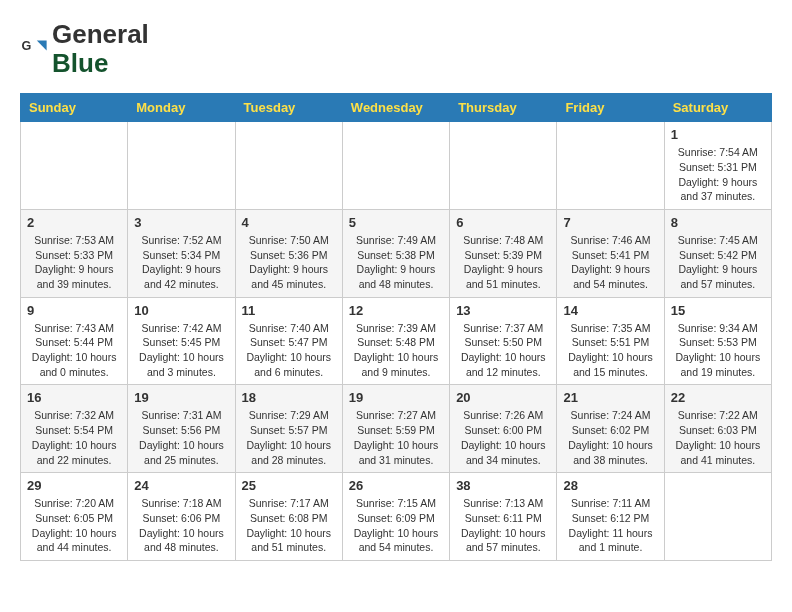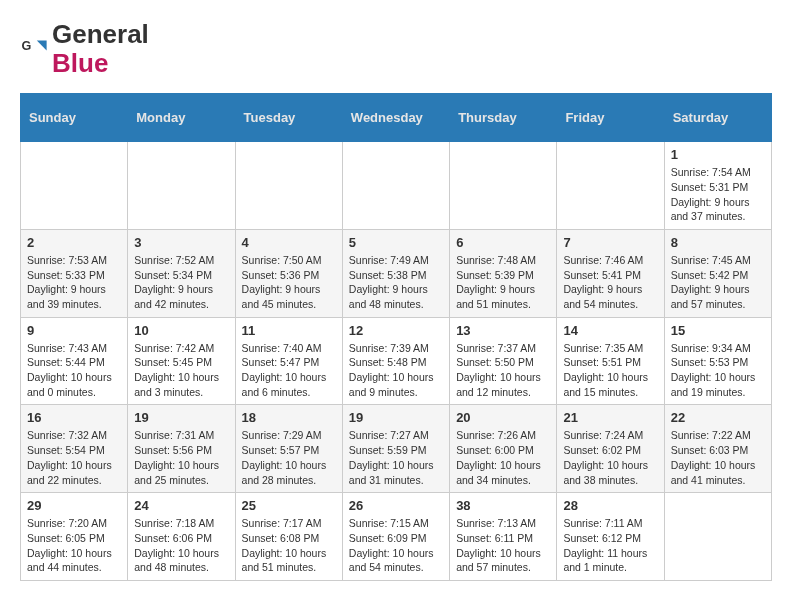--- a/index.html
+++ b/index.html
@@ -21,21 +21,21 @@
       align-items: center;
       gap: 4px;
     }
     .logo-text {
       font-size: 26px;
       font-weight: bold;
       color: #333;
       line-height: 1.1;
     }
     .logo-text span {
-      color: #be185d;
+      color: #14532d;
     }
     .logo-icon {
       width: 28px;
       height: 28px;
     }
     .title-block {
       text-align: right;
     }
     .month-title {
       font-size: 36px;
@@ -46,23 +46,23 @@
       font-size: 16px;
       color: #555;
     }
     .calendar {
       width: 100%;
       border-collapse: collapse;
       border: 1px solid #ccc;
     }
     .calendar th {
       background-color: #2a7ab5;
-      color: #e5e5e5;
+      color: #fde047;
       text-align: left;
-      padding: 16px 8px;
+      padding: 6px 8px;
       font-size: 13px;
       border: 1px solid #2a7ab5;
     }
     .calendar td {
       vertical-align: top;
       padding: 5px 6px;
       border: 1px solid #ccc;
       width: calc(100% / 7);
       min-height: 90px;
       font-size: 11px;
@@ -75,20 +75,21 @@
     .day-num {
       font-size: 13px;
       font-weight: bold;
       display: block;
       margin-bottom: 3px;
     }
     .day-info {
       font-size: 10.5px;
       line-height: 1.4;
       color: #333;
+      text-align: center;
     }
     .empty-cell {
       background: #fff;
     }
   </style>
 </head>
 <body>
 
 <div class="header">
   <div class="logo">

